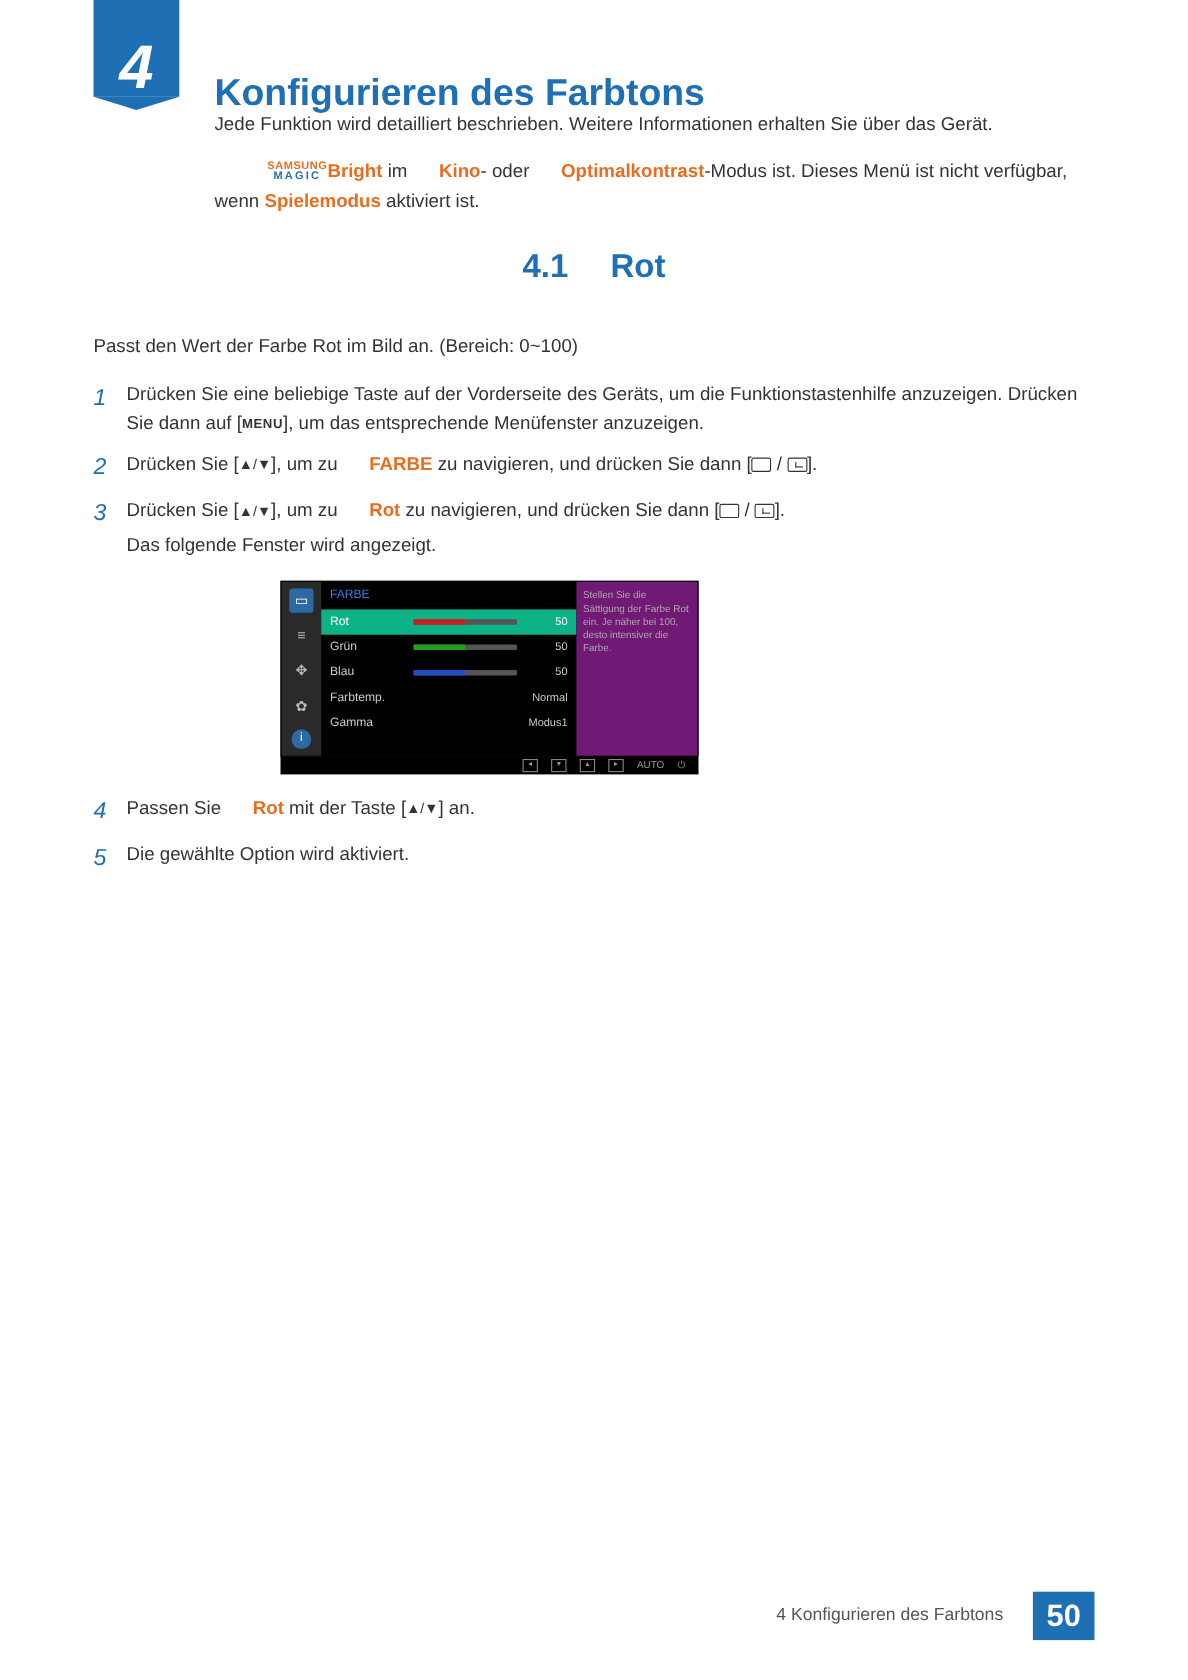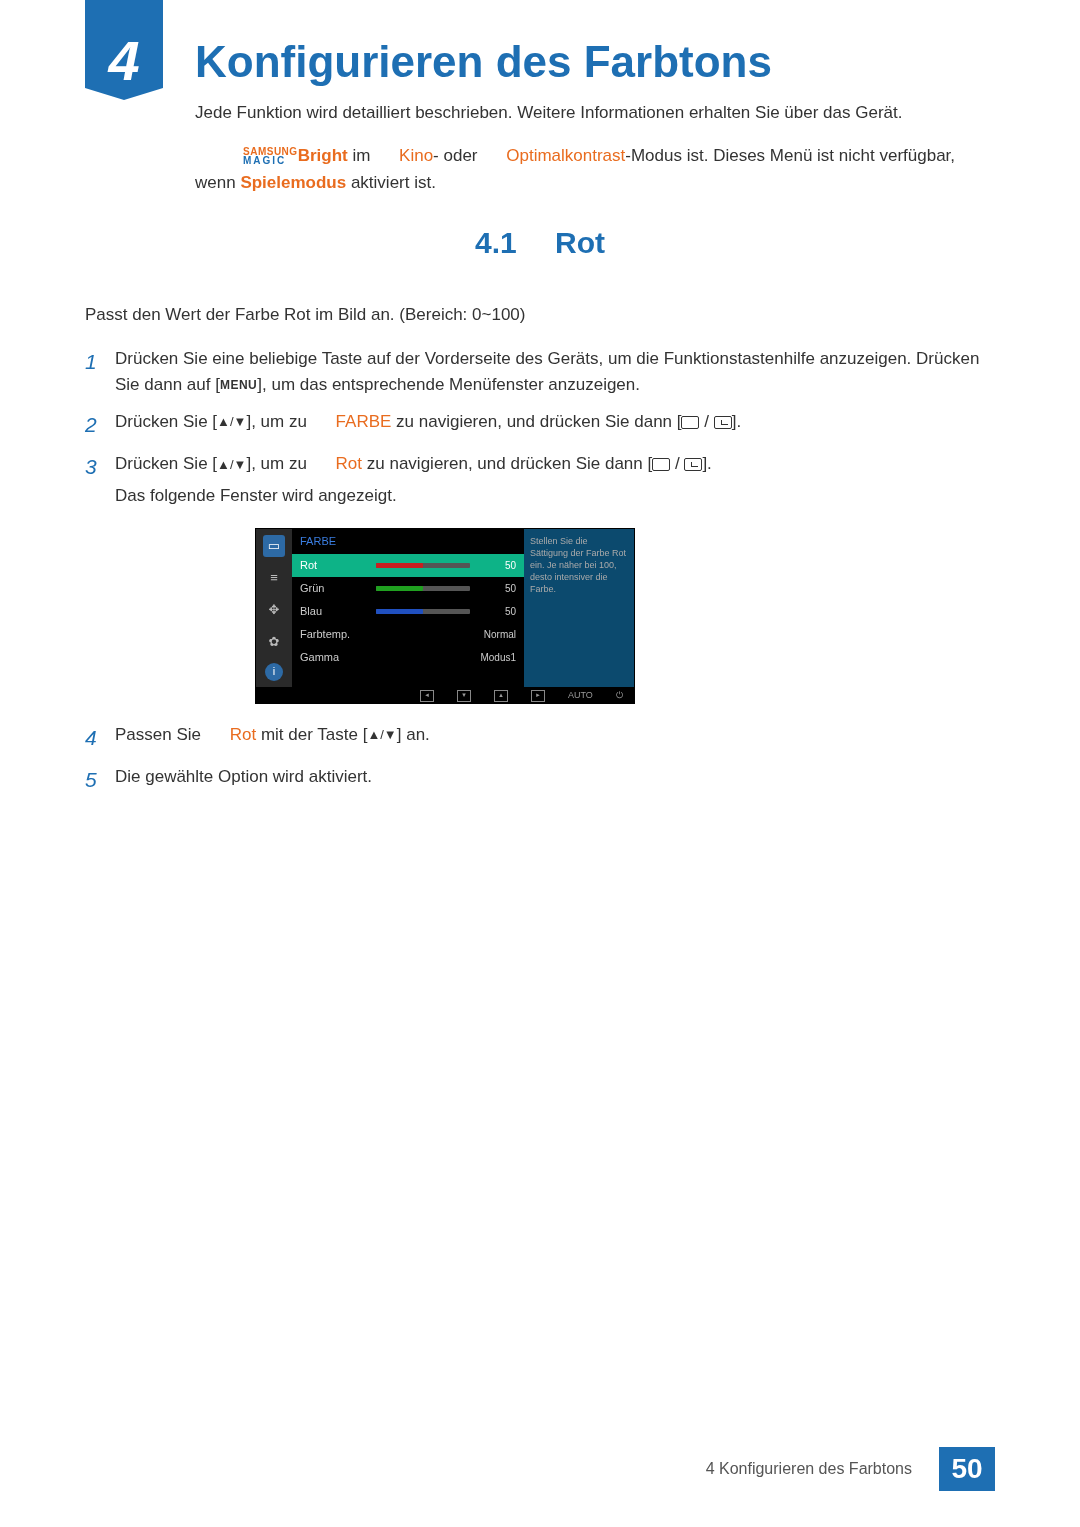--- a/index.html
+++ b/index.html
@@ -41,35 +41,35 @@
     content:"";
     position:absolute;
     left:0; bottom:-12px;
     border-top: 12px solid #1e6fb3;
     border-left: 39px solid transparent;
     border-right: 39px solid transparent;
     width:0; height:0;
   }
   .chapter-title {
     position: absolute;
-    top: 28px;
+    top: 58px;
     left: 195px;
     color: #1e6fb3;
-    font-size: 44px;
+    font-size: 34px;
     font-weight: bold;
   }
   .intro {
     margin-top: 70px;
     margin-left: 110px;
   }
-  .orange { color: #e96c1f; font-weight: normal; padding-left: 24px; }
+  .orange { color: #e96c1f; font-weight: bold; padding-left: 24px; }
   .orange-link { color: #e96c1f; font-weight: bold; }
   .magic { display:inline-block; vertical-align: middle; font-size:0; line-height:1;margin-left:48px; }
   .magic .s1 { color:#e96c1f; font-size:10px; font-weight:bold; letter-spacing:0.5px; display:block; }
-  .magic .s2 { color:#1e6fb3; font-size:10px; font-weight:bold; letter-spacing:2px; display:block; margin-top:-1px;}
+  .magic .s2 { color:#1e6fb3; font-size:10px; font-weight:bold; letter-spacing:2px; display:block; margin-top:-1px;text-align:center;}
   .h2row { display:flex; margin-top: 24px; justify-content: center; }
   .h2num { color:#1e6fb3; font-size:30px; font-weight:bold; width:80px; }
   .h2txt { color:#1e6fb3; font-size:30px; font-weight:bold; }
   .body-block { margin-top: 35px; }
   .h3 { color:#1e6fb3; font-size:19px; font-weight:bold; margin-top:36px; }
   .h3 .num { margin-right: 20px; }
   ol.steps { list-style:none; padding:0; margin:18px 0 0 0;}
   ol.steps li { display:flex; margin-bottom: 10px; }
   ol.steps .sn { color:#1e6fb3; font-style:italic; font-size:21px; width:30px; flex-shrink:0; font-weight:500;}
   ol.steps .sc { flex:1; }
@@ -84,22 +84,22 @@
   .osd-side .ic { width:22px; height:22px; display:flex; align-items:center; justify-content:center; font-size:13px; color:#bbb;}
   .osd-side .ic.mon { background:#2d6aa5; border-radius:3px; color:#fff;}
   .osd-main { flex:1; }
   .osd-title { color:#3a7de0; font-size:11px; padding:4px 8px;}
   .osd-row { display:flex; align-items:center; padding:3px 8px; gap:6px;}
   .osd-row.sel { background:#0db387; color:#fff;}
   .osd-row .lab { width:70px;}
   .osd-row .bar { flex:1; height:5px; background:#555; position:relative; border-radius:1px;}
   .osd-row .bar .fill { position:absolute; left:0; top:0; bottom:0; border-radius:1px;}
   .osd-row .val { width:40px; text-align:right; font-size:10px;}
-  .osd-help { width:98px; background:#0c4a6e; font-size:9px; color:#aaa; padding:6px; line-height:1.35;}
-  .osd-foot { background:#000; height:16px; display:flex; justify-content:flex-end; align-items:center; gap:23px; padding-right:12px; font-size:9px; color:#999;}
+  .osd-help { width:98px; background:#701a75; font-size:9px; color:#aaa; padding:6px; line-height:1.35;}
+  .osd-foot { background:#000; height:16px; display:flex; justify-content:flex-end; align-items:center; gap:12px; padding-right:12px; font-size:9px; color:#999;}
   .osd-foot .box { width:12px; height:10px; border:1px solid #888; display:flex; align-items:center; justify-content:center; font-size:7px;}
   
   .footer { position:absolute; bottom:36px; right:85px; display:flex; align-items:center; gap:27px; font-size:16px; color:#555;}
   .footer .pg { background:#1e6fb3; color:#fff; font-size:28px; font-weight:bold; width:56px; height:44px; display:flex; align-items:center; justify-content:center;}
 </style>
 </head>
 <body>
 
 <div class="page">
 

